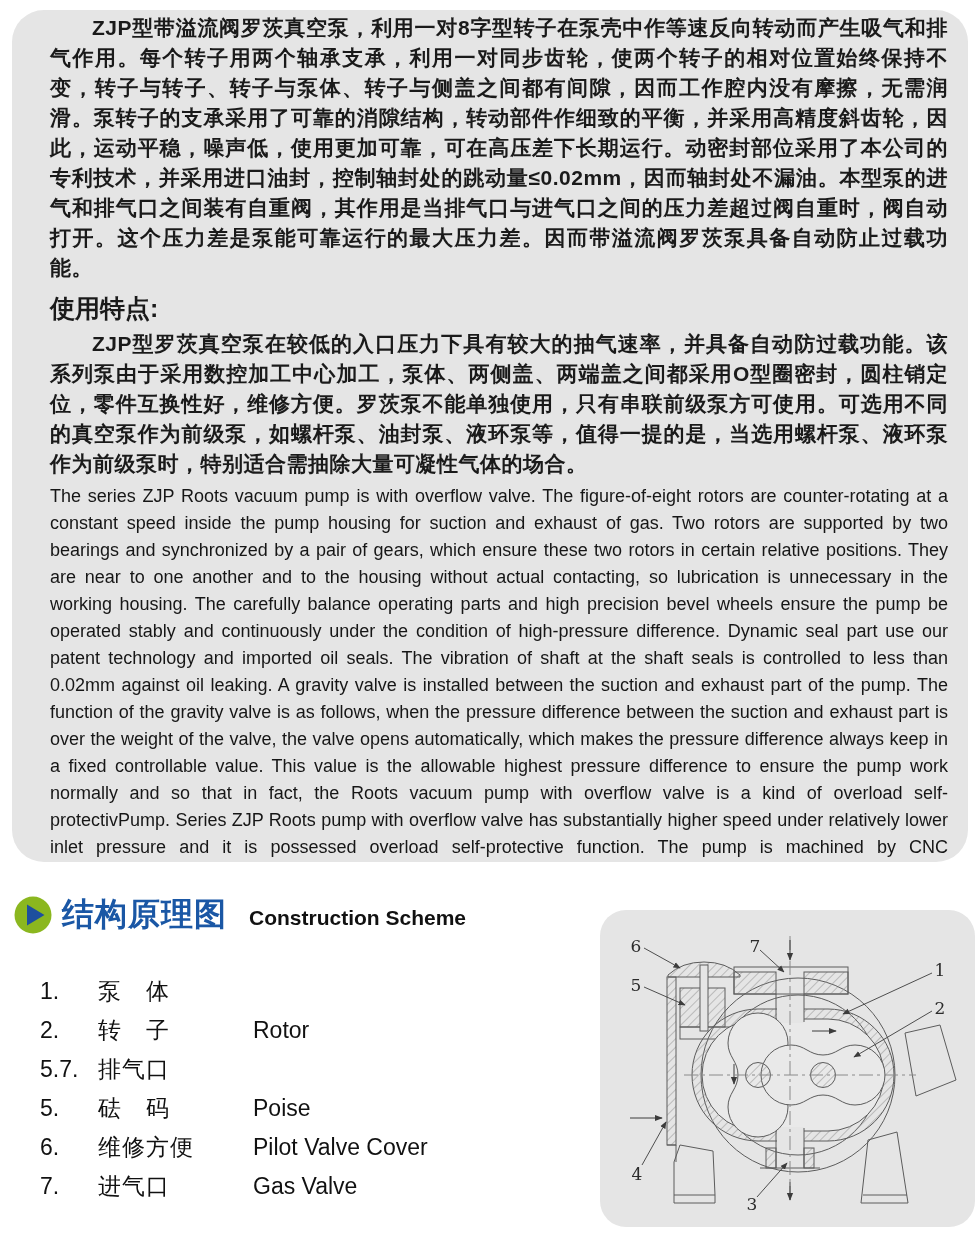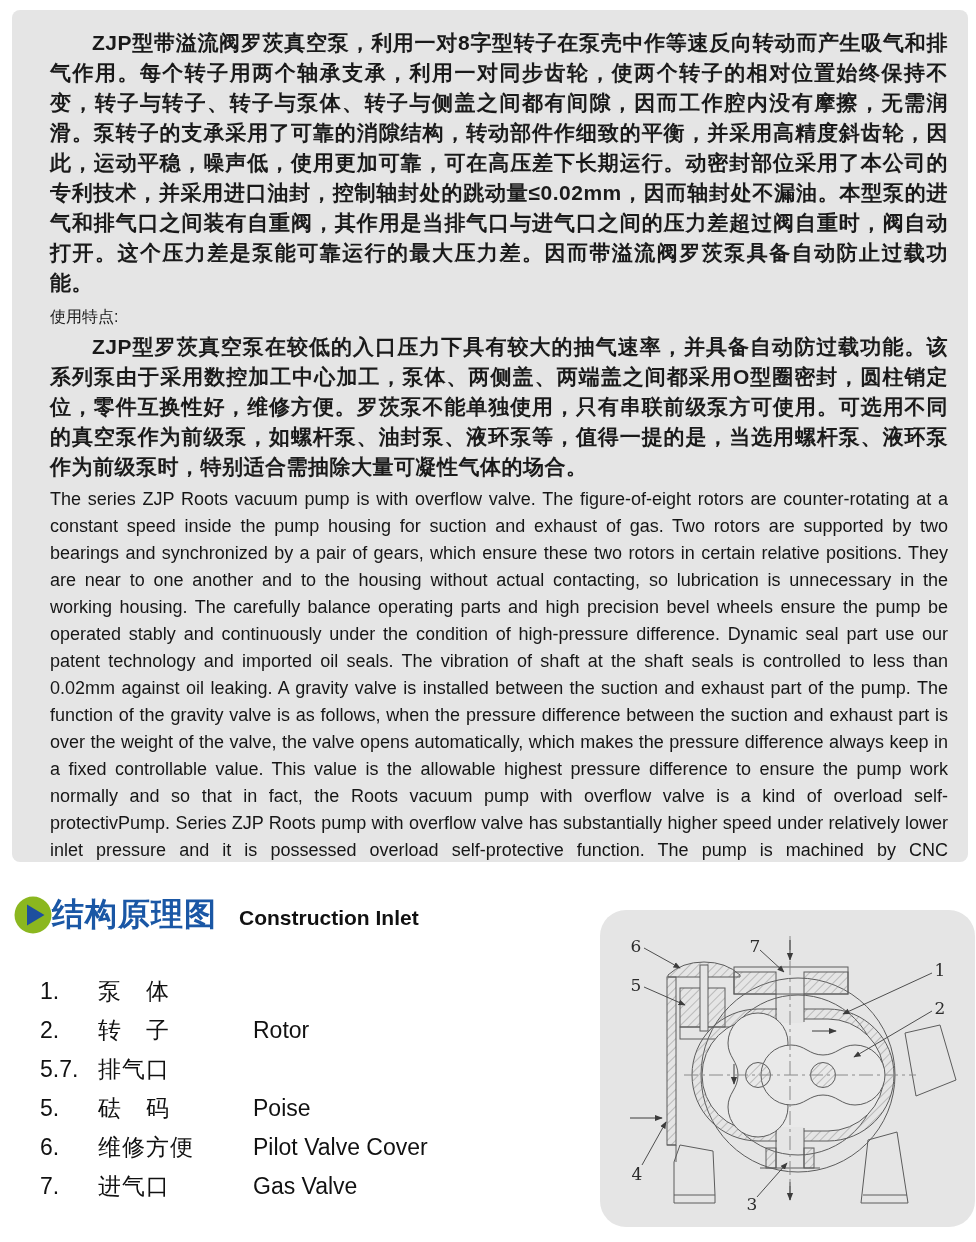--- a/index.html
+++ b/index.html
@@ -1,29 +1,29 @@
 <!DOCTYPE html>
 <html><head>
 <meta charset="utf-8">
 <style>
   html,body{margin:0;padding:0;background:#ffffff;}
   .page{position:relative;width:976px;height:1242px;background:#ffffff;overflow:hidden;
         font-family:"Liberation Sans","DejaVu Sans",sans-serif;color:#1a1a1a;}
   
   .panel{position:absolute;left:12px;top:10px;right:8px;height:852px;background:#e5e5e5;
-         border-radius:8px;padding:18px 20px 20px 38px;box-sizing:border-box;overflow:hidden;}
+         border-radius:32px;padding:3px 20px 20px 38px;box-sizing:border-box;overflow:hidden;}
   .cn-par{font-size:21px;line-height:30px;font-weight:700;text-align:justify;
           text-indent:2em;margin:0;letter-spacing:0.5px;}
-  .cn-head{font-size:16px;font-weight:400;margin:9px 0 4px 0;}
+  .cn-head{font-size:25px;font-weight:700;margin:9px 0 4px 0;}
   .en-par{font-size:18px;line-height:27px;font-weight:400;text-align:justify;margin:4px 0 0 0;
           color:#161616;}
   
   .sec-head{position:absolute;left:14px;top:893px;display:flex;align-items:center;}
   .sec-icon{width:38px;height:38px;flex:0 0 auto;}
-  .sec-title-cn{font-size:32px;font-weight:800;color:#1a57a5;letter-spacing:1px;}
+  .sec-title-cn{font-size:32px;font-weight:800;color:#1a57a5;margin-left:10px;letter-spacing:1px;}
   .sec-title-en{font-size:21px;font-weight:700;color:#111;margin-left:22px;margin-top:6px;}
   
   .parts{position:absolute;left:40px;top:972px;width:520px;}
   .part-row{display:grid;grid-template-columns:58px 155px auto;height:39px;align-items:center;
             font-size:23px;color:#111;}
   .part-num{text-align:left;}
   .part-cn{letter-spacing:1px;}
   
   .diagram-panel{position:absolute;left:600px;top:910px;width:375px;height:317px;
                  background:#e5e5e5;border-radius:26px;}
@@ -41,21 +41,21 @@
     <p class="cn-par">ZJP型罗茨真空泵在较低的入口压力下具有较大的抽气速率，并具备自动防过载功能。该系列泵由于采用数控加工中心加工，泵体、两侧盖、两端盖之间都采用O型圈密封，圆柱销定位，零件互换性好，维修方便。罗茨泵不能单独使用，只有串联前级泵方可使用。可选用不同的真空泵作为前级泵，如螺杆泵、油封泵、液环泵等，值得一提的是，当选用螺杆泵、液环泵作为前级泵时，特别适合需抽除大量可凝性气体的场合。</p>
     <p class="en-par">The series ZJP Roots vacuum pump is with overflow valve. The figure-of-eight rotors are counter-rotating at a constant speed inside the pump housing for suction and exhaust of gas. Two rotors are supported by two bearings and synchronized by a pair of gears, which ensure these two rotors in certain relative positions. They are near to one another and to the housing without actual contacting, so lubrication is unnecessary in the working housing. The carefully balance operating parts and high precision bevel wheels ensure the pump be operated stably and continuously under the condition of high-pressure difference. Dynamic seal part use our patent technology and imported oil seals. The vibration of shaft at the shaft seals is controlled to less than 0.02mm against oil leaking. A gravity valve is installed between the suction and exhaust part of the pump. The function of the gravity valve is as follows, when the pressure difference between the suction and exhaust part is over the weight of the valve, the valve opens automatically, which makes the pressure difference always keep in a fixed controllable value. This value is the allowable highest pressure difference to ensure the pump work normally and so that in fact, the Roots vacuum pump with overflow valve is a kind of overload self-protectivPump. Series ZJP Roots pump with overflow valve has substantially higher speed under relatively lower inlet pressure and it is possessed overload self-protective function. The pump is machined by CNC manufacturing center. “O” rings are used for sealing the pump body, two side covers and two end covers. All parts of pump have good compatibility, so the overhaul is very easy. The pump can't be operated individually and should be used in connection with backing vacuum pump. The screw pump, oil seal pump and water ring pump are all suitable as backing pump for Roots pump. The Roots pump can be used to pump a mass of condensable gases when it connected with a screw pump or water ring pump.</p>
   </div>
 
   <div class="sec-head">
     <svg class="sec-icon" viewBox="0 0 38 38">
       <circle cx="19" cy="19" r="18.5" fill="#8bb71f"></circle>
       <path d="M13,8.5 L30.5,19 L13,29.5 Z" fill="#1d4f9e"></path>
     </svg>
     <span class="sec-title-cn">结构原理图</span>
-    <span class="sec-title-en">Construction Inlet</span>
+    <span class="sec-title-en">Construction Scheme</span>
   </div>
 
   <div class="parts">
     <div class="part-row">
       <span class="part-num">1.</span>
       <span class="part-cn">泵　体</span>
     </div>
     <div class="part-row">
       <span class="part-num">2.</span>
       <span class="part-cn">转　子</span>

